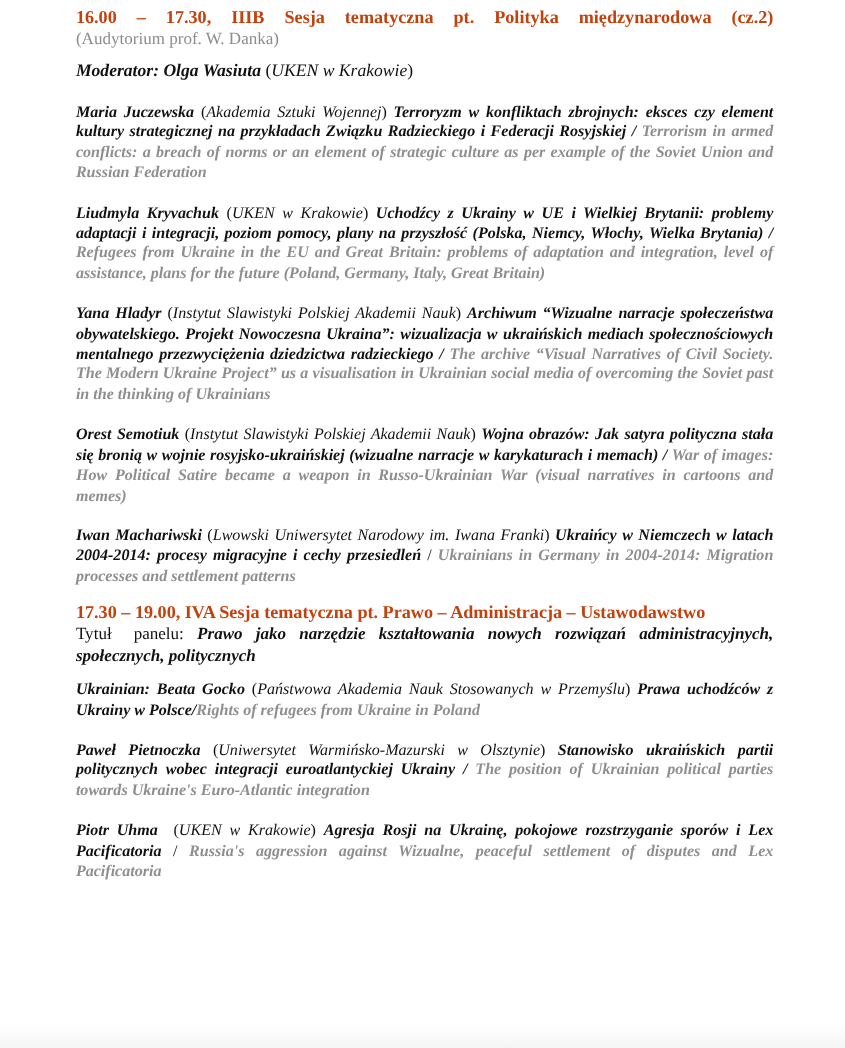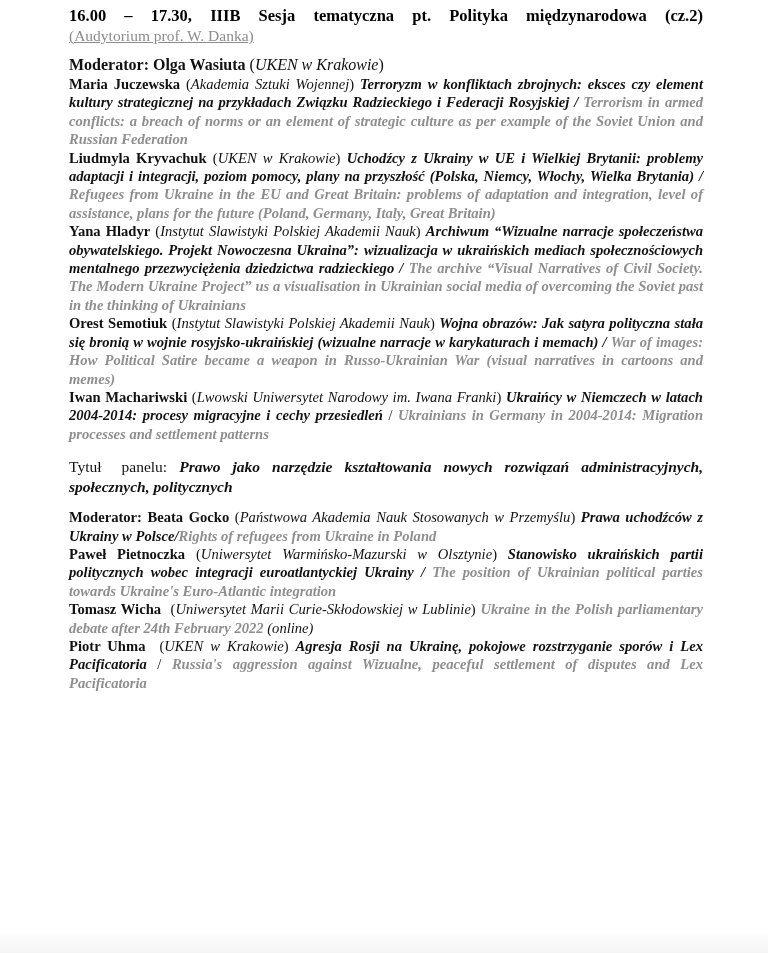--- a/index.html
+++ b/index.html
@@ -3,31 +3,32 @@
   <meta charset="utf-8">
   <style>
     html, body { margin: 0; padding: 0; background: #ffffff; }
     body {
       width: 768px; height: 953px; overflow: hidden; position: relative;
       font-family: "Liberation Serif", "DejaVu Serif", serif;
       color: #111;
     }
     .page { position: absolute; left: 69px; top: 0; width: 634px; }
     .session-title {
-      color: #000000; font-weight: bold; font-size: 16.5px; line-height: 20px;
+      color: #c2410c; font-weight: bold; font-size: 16.5px; line-height: 20px;
       margin: 6px 0 0 0; text-align: justify; text-align-last: justify;
     }
     .session-title.s2 { text-align-last: left; }
-    .room { color: #8c8c8c; font-size: 15.5px; line-height: 20px; text-decoration: underline; }
+    .room { color: #8c8c8c; font-size: 15.5px; line-height: 20px; }
     .moderator-line { font-size: 16px; line-height: 20px; margin-top: 9px; }
     .entry {
       font-size: 14.6px; line-height: 18.4px; text-align: justify;
+      margin-top: 18px;
     }
     .entry.tight { margin-top: 11px; }
-    .b { font-weight: bold; }
+    .b { font-weight: bold; font-style: italic; }
     .i { font-style: italic; }
     .bi { font-weight: bold; font-style: italic; }
     .en { color: #8e8e8e; font-weight: bold; font-style: italic; }
     .aff { font-style: italic; }
     .panel-line { font-size: 15.5px; line-height: 20px; text-align: justify; margin-top: 0; }
     .panel-line .label { word-spacing: 8px; font-family: Liberation Serif, serif; }
     .fade {
       position: absolute; left: 0; bottom: 0; width: 768px; height: 22px;
       background: linear-gradient(#ffffff, #f4f4f4);
     }
@@ -77,44 +78,39 @@
       <span class="b">Iwan Machariwski</span>
       (<span class="aff">Lwowski Uniwersytet Narodowy im. Iwana Franki</span>)
       <span class="bi">Ukraińcy w Niemczech w latach 2004-2014: procesy migracyjne i cechy przesiedleń</span>
       <span>/</span>
       <span class="en">Ukrainians in Germany in 2004-2014: Migration processes and settlement patterns</span>
     </div>
 
   </div>
 
   <div style="margin-top:14px">
+    <div class="session-title s2">17.30 – 19.00, IVA Sesja tematyczna pt. Prawo – Administracja – Ustawodawstwo</div>
     <div class="panel-line">
       <span class="label">Tytuł panelu:</span>
       <span class="bi">Prawo jako narzędzie kształtowania nowych rozwiązań administracyjnych, społecznych, politycznych</span>
     </div>
 
     <div class="entry tight">
-      <span class="b">Moderator: Beata Gocko</span>
+      <span class="b">Ukrainian: Beata Gocko</span>
       (<span class="aff">Państwowa Akademia Nauk Stosowanych w Przemyślu</span>)
       <span class="bi">Prawa uchodźców z Ukrainy w Polsce/</span><span class="en">Rights of refugees from Ukraine in Poland</span>
     </div>
 
     <div class="entry">
       <span class="b">Paweł Pietnoczka</span>
       (<span class="aff">Uniwersytet Warmińsko-Mazurski w Olsztynie</span>)
       <span class="bi">Stanowisko ukraińskich partii politycznych wobec integracji euroatlantyckiej Ukrainy /</span>
       <span class="en">The position of Ukrainian political parties towards Ukraine's Euro-Atlantic integration</span>
     </div>
 
-    <div class="entry">
-      <span class="b">Tomasz Wicha</span>
-      &nbsp;(<span class="aff">Uniwersytet Marii Curie-Skłodowskiej w Lublinie</span>)
-      <span class="en">Ukraine in the Polish parliamentary debate after 24th February 2022</span>
-      <span class="i">(online)</span>
-    </div>
 
     <div class="entry">
       <span class="b">Piotr Uhma</span>
       &nbsp;(<span class="aff">UKEN w Krakowie</span>)
       <span class="bi">Agresja Rosji na Ukrainę, pokojowe rozstrzyganie sporów i Lex Pacificatoria</span>
       <span>/</span>
       <span class="en">Russia's aggression against Wizualne, peaceful settlement of disputes and Lex Pacificatoria</span>
     </div>
   </div>
 </div>

